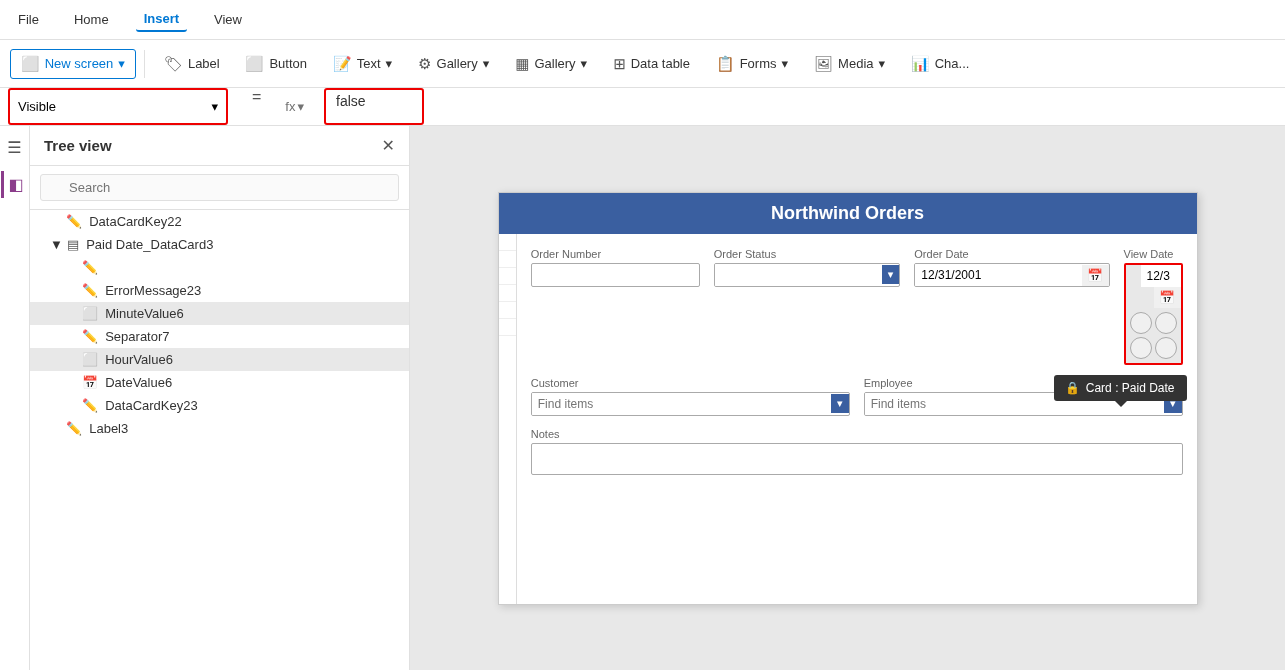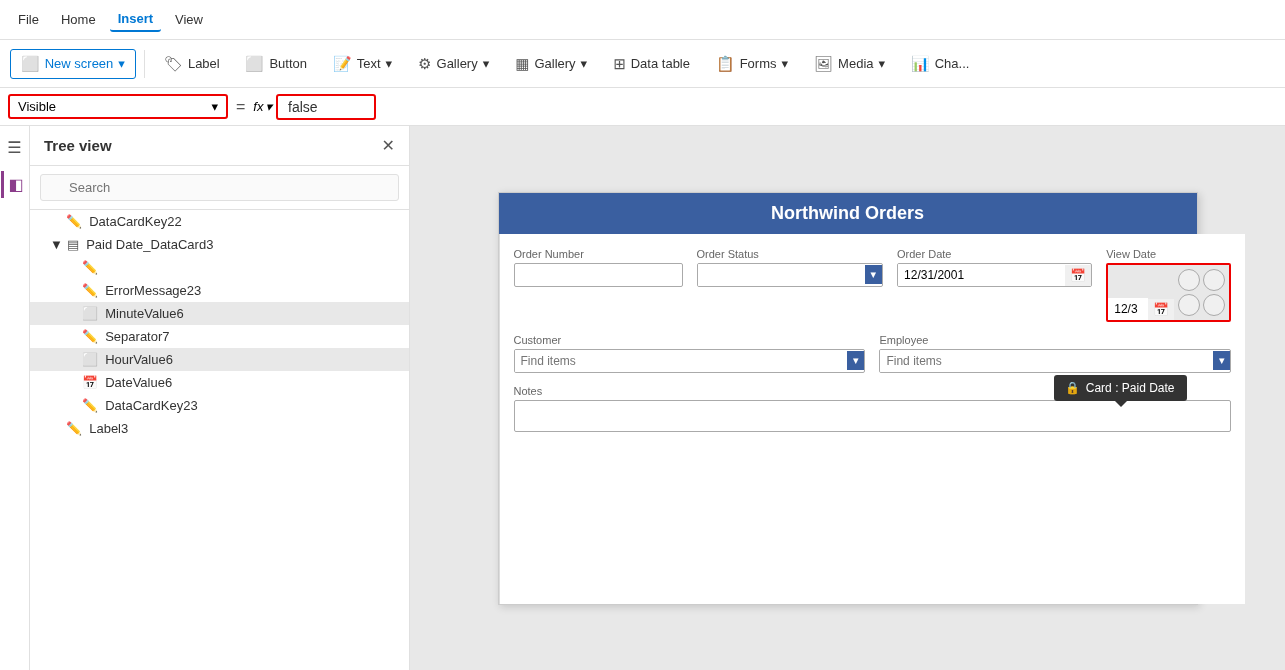--- a/index.html
+++ b/index.html
@@ -2,21 +2,21 @@
 <html><head>
   <meta charset="utf-8">
   <style>
     * { box-sizing: border-box; margin: 0; padding: 0; }
     body { font-family: 'Segoe UI', Arial, sans-serif; font-size: 13px; background: #f3f2f1; overflow: hidden; width: 1285px; height: 670px; }
 
     
     .menu-bar {
       display: flex; align-items: center; height: 40px;
       background: #fff; border-bottom: 1px solid #e0e0e0;
-      padding: 0 10px; gap: 6px;
+      padding: 0 10px; gap: 19px;
     }
     .menu-item {
       padding: 4px 8px; cursor: pointer; font-size: 13px; color: #333;
       border-radius: 3px;
     }
     .menu-item.active { font-weight: 700; border-bottom: 2px solid #0078d4; color: #0078d4; }
 
     
     .toolbar {
       display: flex; align-items: center; height: 48px;
@@ -30,31 +30,31 @@
     }
     .toolbar-btn .btn-icon { font-size: 15px; color: #555; }
     .toolbar-divider { width: 1px; height: 28px; background: #e0e0e0; margin: 0 4px; }
     .new-screen-btn {
       border: 1px solid #0078d4; color: #0078d4; border-radius: 3px;
       padding: 5px 10px; display: flex; align-items: center; gap: 5px; cursor: pointer;
     }
 
     
     .formula-bar {
-      display: flex; align-items: center; height: 38px;
+      display: flex; height: 38px;
       background: #fff; border-bottom: 1px solid #e0e0e0;
-      padding: 0 8px; gap: 4px;
+      padding: 0 8px; gap: 20px;
     }
     .formula-dropdown {
       border: 2px solid #e00; border-radius: 3px;
       padding: 3px 8px; font-size: 13px; min-width: 220px;
       display: flex; align-items: center; justify-content: space-between; cursor: pointer;
     }
     .formula-eq { font-size: 16px; color: #555; padding: 0 4px; }
-    .formula-fx { display: flex; align-items: center; gap: 2px; color: #000000; font-style: italic; font-size: 13px; }
+    .formula-fx { display: flex; align-items: center; gap: 2px; color: #737373; font-size: 13px; }
     .formula-value {
       border: 2px solid #e00; border-radius: 3px;
       padding: 3px 10px; font-size: 14px; min-width: 100px; color: #333;
     }
 
     
     .main-layout {
       display: flex; height: calc(670px - 40px - 48px - 38px);
     }
 
@@ -390,21 +390,21 @@
             </div>
             <div class="nw-form-group">
               <span class="nw-label">Order Date</span>
               <div class="nw-input-date">
                 <input type="text" value="12/31/2001" style="">
                 <span class="cal-icon">📅</span>
               </div>
             </div>
             <div class="nw-form-group">
               <span class="nw-label">View Date</span>
-              <div class="nw-input-date nw-paid-date-highlight" style="background:#e8e8e8;">
+              <div class="nw-input-date nw-paid-date-highlight" style="background:#e8e8e8;flex-direction:column;">
                 <input type="text" value="12/3" style="width: 40px;">
                 <span class="cal-icon">📅</span>
                 <div class="paid-date-circles">
                   <div class="pd-circle"></div>
                   <div class="pd-circle"></div>
                   <div class="pd-circle"></div>
                   <div class="pd-circle"></div>
                 </div>
               </div>
             </div>

